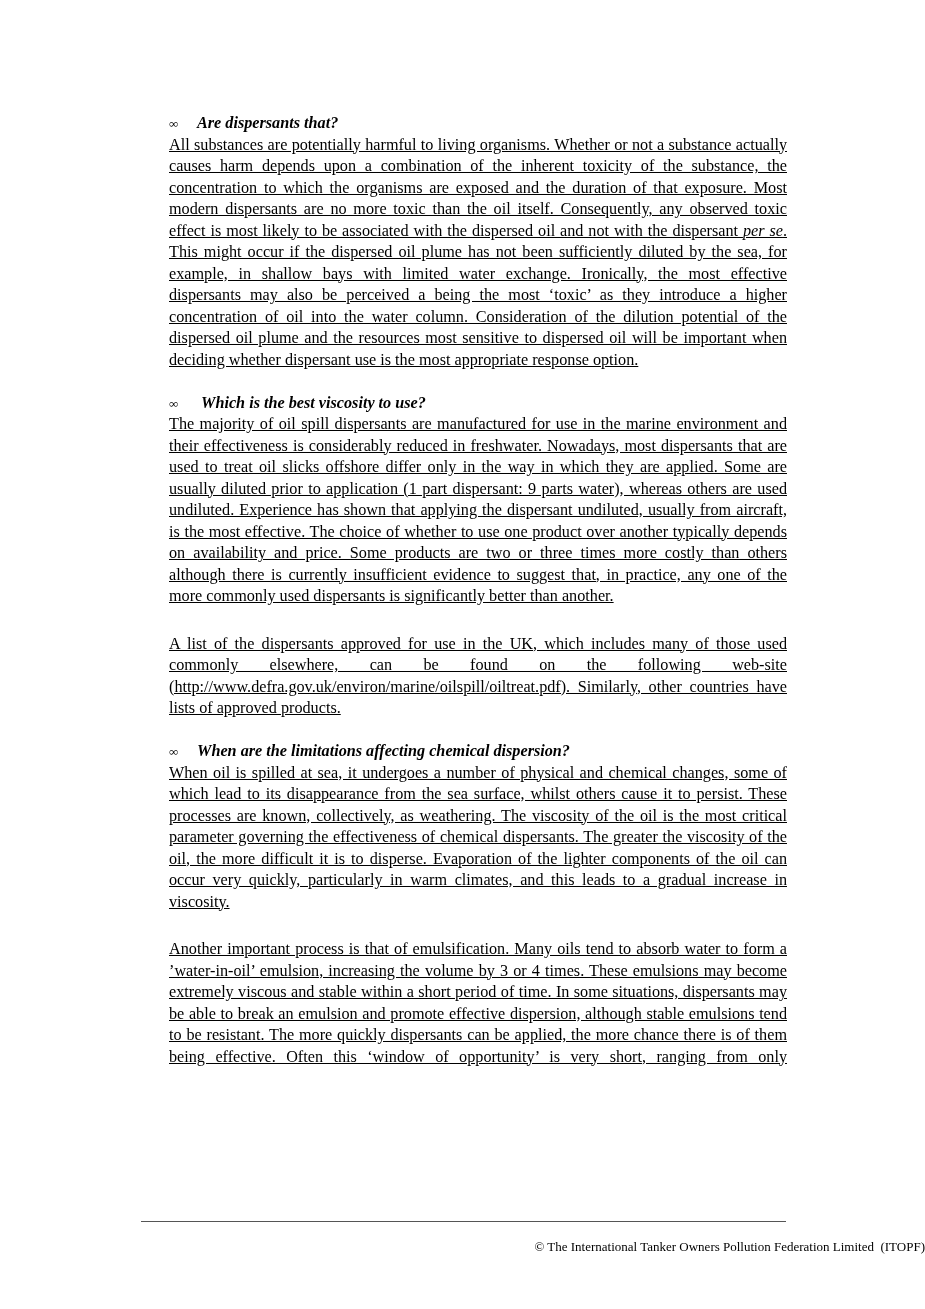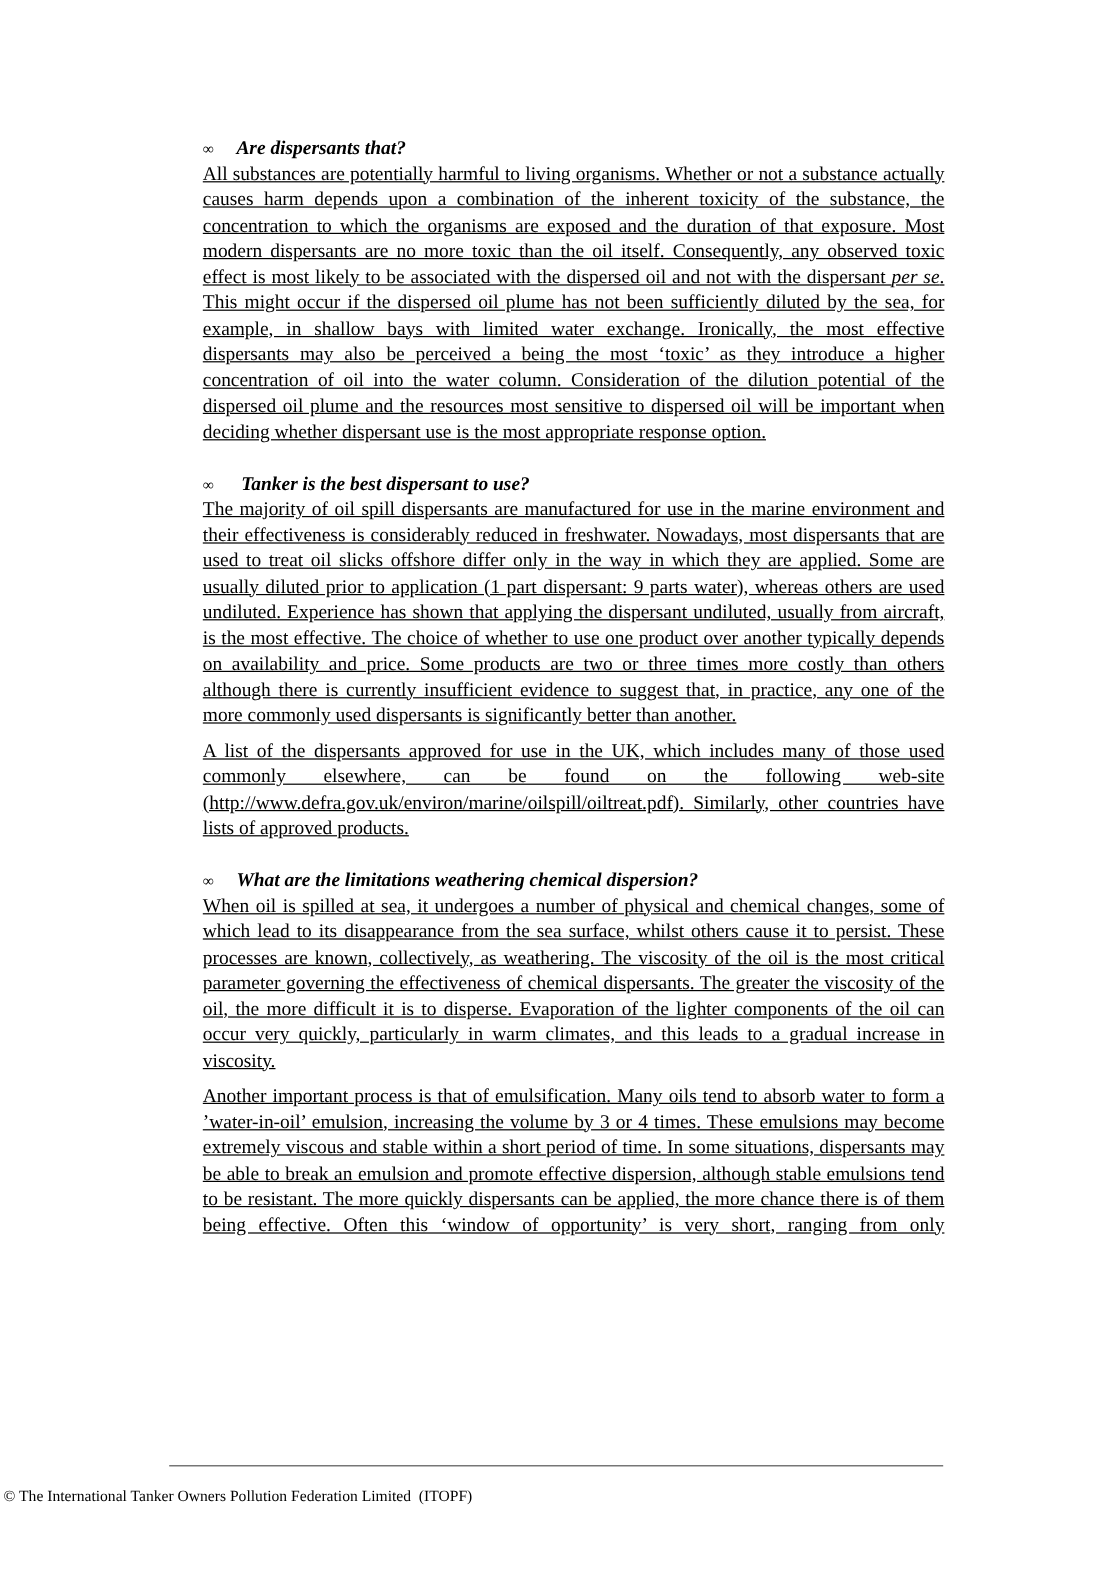--- a/index.html
+++ b/index.html
@@ -41,39 +41,39 @@
       display: inline-block;
     }
     .heading.wide .bullet { width: 32px; }
     .para {
       margin: 0;
       text-align: justify;
       text-align-last: left;
       text-decoration: underline;
     }
     .para + .para {
-      margin-top: 8px;
+      margin-top: 26px;
     }
     .para em {
       font-style: italic;
     }
     .footer-rule {
       position: absolute;
       left: 141px;
       top: 1221px;
       width: 645px;
       height: 0;
       border-top: 1px solid #555555;
     }
     .footer-text {
       position: absolute;
       left: 0;
       top: 1239px;
       width: 925px;
-      text-align: left;
+      text-align: right;
       font-size: 13px;
       line-height: 16px;
       padding-left: 3px;
       box-sizing: border-box;
       white-space: pre;
     }
   </style>
 </head>
 <body>
 
@@ -83,30 +83,30 @@
     <div class="heading">
       <span class="bullet">∞</span>
       <span>Are dispersants that?</span>
     </div>
     <p class="para"><span>All substances are potentially harmful to living organisms. Whether or not a substance actually causes harm depends upon a combination of the inherent toxicity of the substance, the concentration to which the organisms are exposed and the duration of that exposure. Most modern dispersants are no more toxic than the oil itself. Consequently, any observed toxic effect is most likely to be associated with the dispersed oil and not with the dispersant </span><em>per se</em><span>. This might occur if the dispersed oil plume has not been sufficiently diluted by the sea, for example, in shallow bays with limited water exchange. Ironically, the most effective dispersants may also be perceived a being the most ‘toxic’ as they introduce a higher concentration of oil into the water column. Consideration of the dilution potential of the dispersed oil plume and the resources most sensitive to dispersed oil will be important when deciding whether dispersant use is the most appropriate response option.</span></p>
   </div>
 
   <div class="section">
     <div class="heading wide">
       <span class="bullet">∞</span>
-      <span>Tanker is the best dispersant to use?</span>
+      <span>Which is the best viscosity to use?</span>
     </div>
     <p class="para">The majority of oil spill dispersants are manufactured for use in the marine environment and their effectiveness is considerably reduced in freshwater. Nowadays, most dispersants that are used to treat oil slicks offshore differ only in the way in which they are applied. Some are usually diluted prior to application (1 part dispersant: 9 parts water), whereas others are used undiluted. Experience has shown that applying the dispersant undiluted, usually from aircraft, is the most effective. The choice of whether to use one product over another typically depends on availability and price. Some products are two or three times more costly than others although there is currently insufficient evidence to suggest that, in practice, any one of the more commonly used dispersants is significantly better than another.</p>
     <p class="para">A list of the dispersants approved for use in the UK, which includes many of those used commonly elsewhere, can be found on the following web-site (http://www.defra.gov.uk/environ/marine/oilspill/oiltreat.pdf). Similarly, other countries have lists of approved products.</p>
   </div>
 
   <div class="section">
     <div class="heading">
       <span class="bullet">∞</span>
-      <span>What are the limitations weathering chemical dispersion?</span>
+      <span>When are the limitations affecting chemical dispersion?</span>
     </div>
     <p class="para">When oil is spilled at sea, it undergoes a number of physical and chemical changes, some of which lead to its disappearance from the sea surface, whilst others cause it to persist. These processes are known, collectively, as weathering. The viscosity of the oil is the most critical parameter governing the effectiveness of chemical dispersants. The greater the viscosity of the oil, the more difficult it is to disperse. Evaporation of the lighter components of the oil can occur very quickly, particularly in warm climates, and this leads to a gradual increase in viscosity.</p>
     <p class="para" style="text-align-last: justify;">Another important process is that of emulsification. Many oils tend to absorb water to form a ’water-in-oil’ emulsion, increasing the volume by 3 or 4 times. These emulsions may become extremely viscous and stable within a short period of time. In some situations, dispersants may be able to break an emulsion and promote effective dispersion, although stable emulsions tend to be resistant. The more quickly dispersants can be applied, the more chance there is of them being effective. Often this ‘window of opportunity’ is very short, ranging from only</p>
   </div>
 
 </div>
 
 <div class="footer-rule"></div>
 <div class="footer-text">© The International Tanker Owners Pollution Federation Limited  (ITOPF)</div>
 

